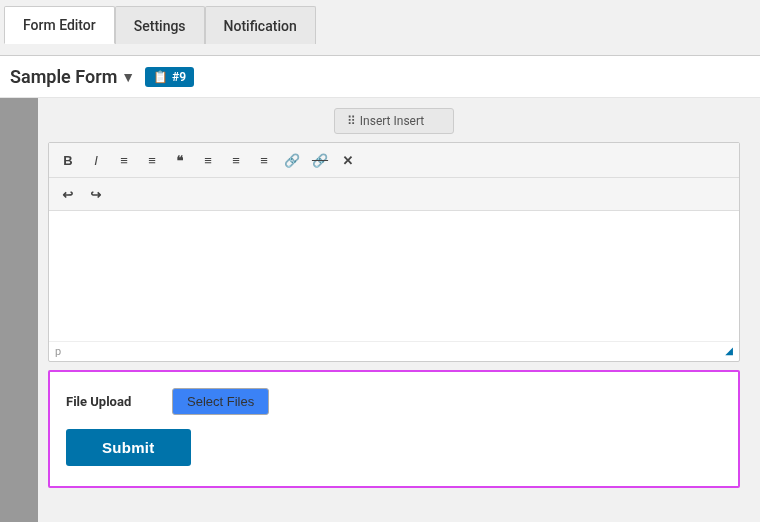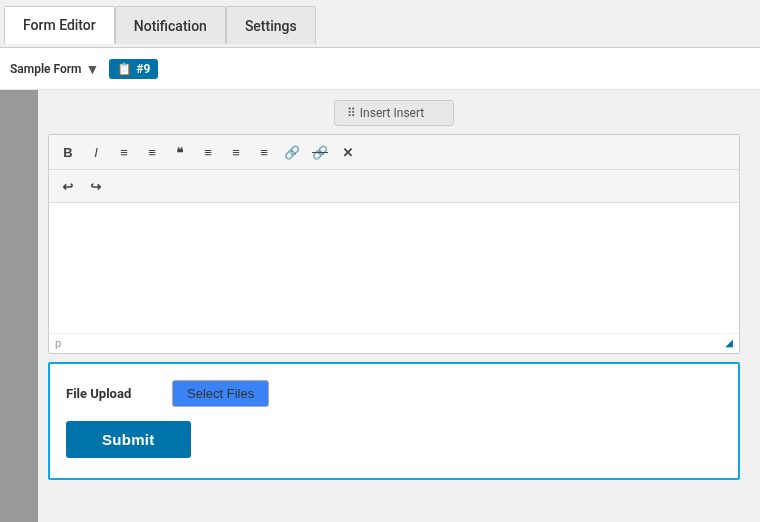--- a/index.html
+++ b/index.html
@@ -12,21 +12,21 @@
       overflow: hidden;
     }
 
     
     .tab-bar {
       display: flex;
       align-items: stretch;
       background: #f1f1f1;
       border-bottom: 1px solid #ccc;
       padding: 0 4px;
-      height: 48px;
+      height: 56px;
     }
     .tab {
       display: flex;
       align-items: center;
       padding: 0 18px;
       border: 1px solid #ccc;
       border-bottom: none;
       background: #fff;
       cursor: pointer;
       font-size: 14px;
@@ -49,21 +49,21 @@
     
     .form-name-bar {
       display: flex;
       align-items: center;
       padding: 8px 10px;
       background: #fff;
       border-bottom: 1px solid #e5e5e5;
       height: 42px;
     }
     .form-name {
-      font-size: 12px;
+      font-size: 18px;
       font-weight: 600;
       color: #333;
       margin-right: 4px;
     }
     .chevron-down {
       font-size: 14px;
       color: #555;
       margin-right: 10px;
       cursor: pointer;
     }
@@ -179,21 +179,21 @@
       justify-content: space-between;
     }
     .rte-resize-icon {
       color: #0073aa;
       font-size: 10px;
     }
 
     
     .form-field-block {
       background: #fff;
-      border: 2px solid #0ea5e9;
+      border: 2px solid #d946ef;
       border-radius: 2px;
       padding: 16px 16px 20px 16px;
       display: flex;
       flex-direction: column;
       gap: 10px;
     }
     .field-row {
       display: flex;
       align-items: center;
       gap: 16px;
@@ -234,22 +234,22 @@
     .right-panel {
       width: 10px;
       background: #f1f1f1;
     }
   </style>
 </head>
 <body>
 
 <div class="tab-bar">
   <div class="tab active">Form Editor</div>
+  <div class="tab">Settings</div>
   <div class="tab">Notification</div>
-  <div class="tab">Settings</div>
 </div>
 
 <div class="form-name-bar">
   <span class="form-name">Sample Form</span>
   <span class="chevron-down">▼</span>
   <div class="form-id-badge">
     <span class="copy-icon">📋</span>
     <span>#9</span>
   </div>
 </div>

